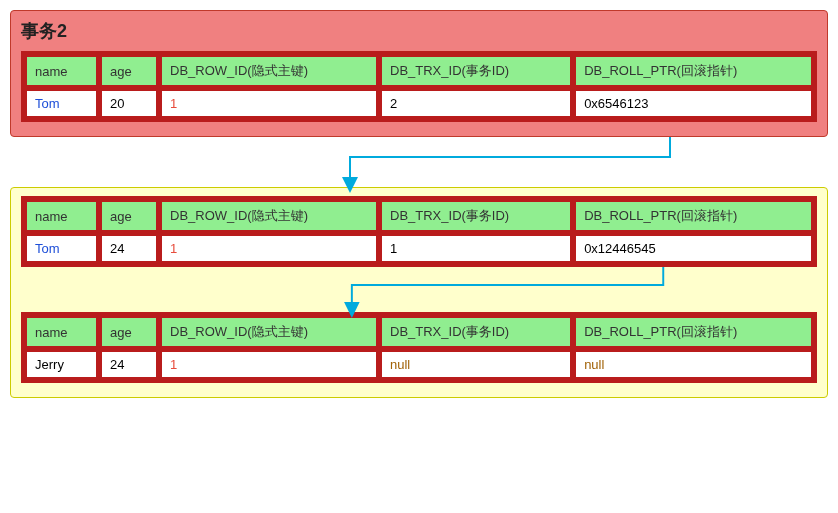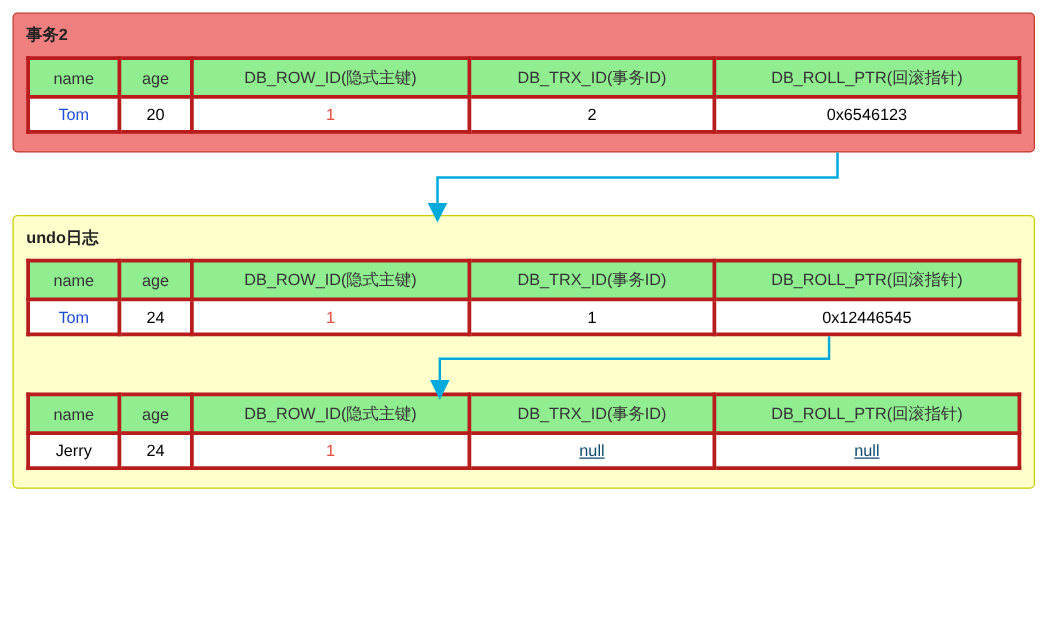--- a/index.html
+++ b/index.html
@@ -22,47 +22,47 @@
 
     .undo-box {
       background: #ffffcc;
       border: 1.5px solid #cccc00;
       border-radius: 4px;
       padding: 8px 10px 14px 10px;
       margin-top: 0;
     }
 
     .box-title {
-      font-size: 13px;
+      font-size: 18px;
       font-weight: bold;
       color: #222;
       margin-bottom: 8px;
     }
 
     table {
       border-collapse: collapse;
       width: 100%;
     }
 
     th, td {
-      border: 3px solid #b91c1c;
-      text-align: center;
+      border: 6px solid #b91c1c;
+      text-align: left;
       padding: 5px 8px;
       background: #fff;
     }
 
     th {
       background: #90ee90;
       color: #333;
       font-weight: normal;
     }
 
     .cell-red { color: #e74c3c; }
     .cell-blue { color: #1d4ed8; }
-    .cell-pink { color: #0c4a6e; text-decoration: underline; }
+    .cell-pink { color: #a16207; }
 
     
     .connector-area {
       position: relative;
       height: 50px;
     }
 
     .connector-svg {
       position: absolute;
       top: 0;
@@ -105,21 +105,20 @@
     <path d="M 660 0 L 660 20 L 340 20 L 340 48" stroke="#00aadd" stroke-width="2" fill="none" marker-end="url(#arrowhead1)"></path>
     <defs>
       <marker id="arrowhead1" markerWidth="8" markerHeight="8" refX="4" refY="4" orient="auto">
         <polygon points="0 0, 8 4, 0 8" fill="#00aadd"></polygon>
       </marker>
     </defs>
   </svg>
 </div>
 
 <div class="undo-box">
-  <div class="box-title">undo日志</div>
 
   <table>
     <thead>
       <tr>
         <th>name</th>
         <th>age</th>
         <th>DB_ROW_ID(隐式主键)</th>
         <th>DB_TRX_ID(事务ID)</th>
         <th>DB_ROLL_PTR(回滚指针)</th>
       </tr>

